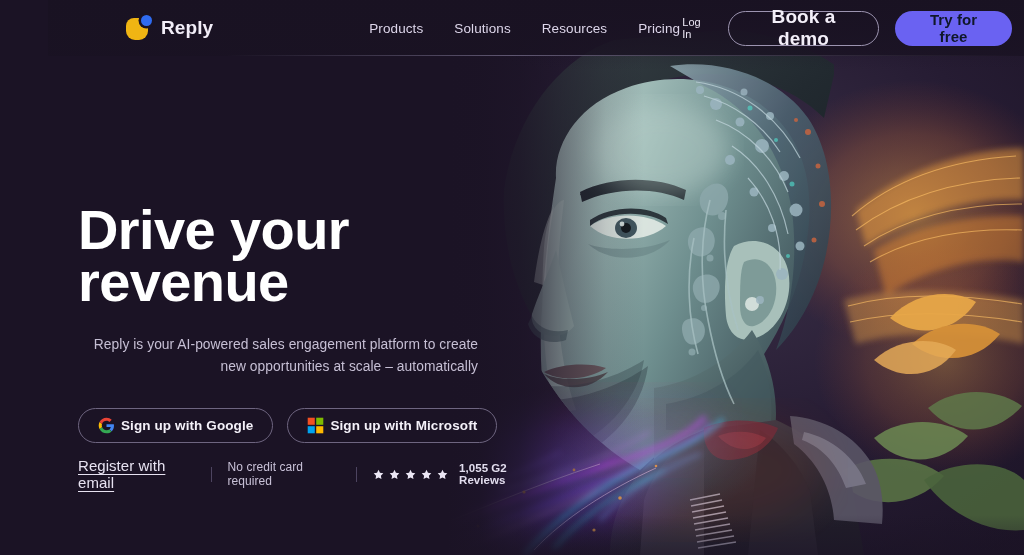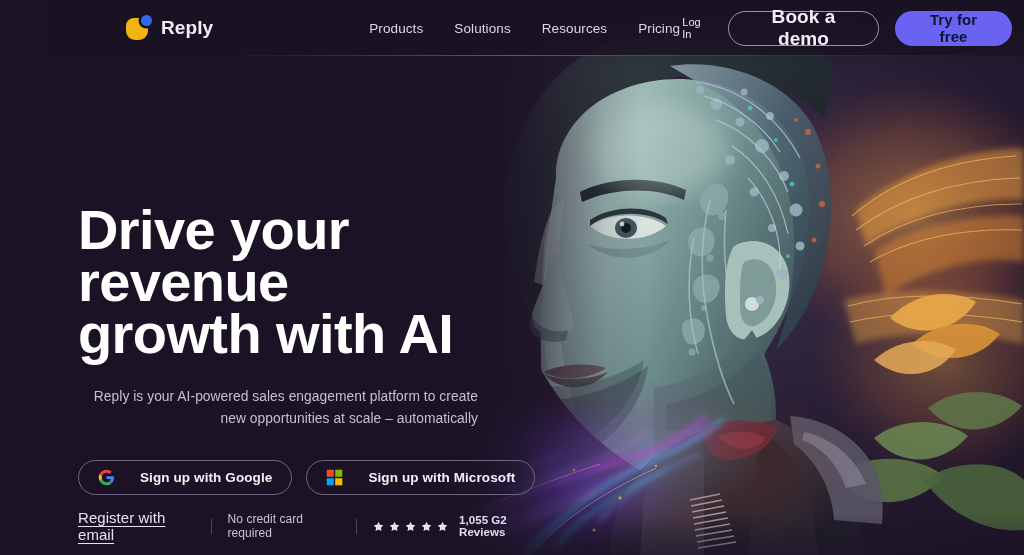--- a/index.html
+++ b/index.html
@@ -129,21 +129,21 @@
   .hero-sub {
     margin-top:26px;
     font-size:13.8px; line-height:22px;
     color:#c6bfd4; max-width:400px;
     letter-spacing:0.05px;
     text-align:right;
   }
 
   .sso-row { display:flex; gap:14px; margin-top:30px; }
   .sso-btn {
-    display:inline-flex; align-items:center; gap:25px;
+    display:inline-flex; align-items:center; gap:6px;
     height:35px; padding:0 19px;
     border:1px solid #6e6580; border-radius:999px;
     background:transparent; color:#f4f1f9;
     font-size:13.5px; font-weight:bold;
     font-family:"Liberation Sans", sans-serif;
     letter-spacing:0.1px; cursor:pointer;
     white-space:nowrap;
   }
   .sso-icon { width:17px; height:17px; flex:0 0 17px; display:block; }
 
@@ -458,21 +458,20 @@
       <a href="#" class="login-link">Log In</a>
       <button class="btn-outline">Book a demo</button>
       <button class="btn-primary">Try for free</button>
     </div>
   </div>
   <div class="header-divider"></div>
 
   <div class="hero-copy">
     <h1 class="hero-title">
       <span>Drive your revenue</span><br>
-      <span>growth with AI</span>
     </h1>
 
     <p class="hero-sub">Reply is your AI-powered sales engagement platform to create new opportunities at scale – automatically</p>
 
     <div class="sso-row">
       <button class="sso-btn">
         <svg class="sso-icon" viewBox="0 0 48 48">
           <path fill="#4285F4" d="M45.1 24.5c0-1.6-.1-2.8-.4-4H24v7.4h12.1c-.2 2-1.6 5-4.5 7l6.9 5.4c4.1-3.8 6.6-9.4 6.6-15.8z"></path>
           <path fill="#34A853" d="M24 46c5.9 0 10.9-2 14.5-5.3l-6.9-5.4c-1.9 1.3-4.4 2.2-7.6 2.2-5.8 0-10.7-3.8-12.5-9.1l-7.1 5.5C8 41.3 15.4 46 24 46z"></path>
           <path fill="#FBBC05" d="M11.5 28.4c-.5-1.4-.8-2.8-.8-4.4s.3-3 .7-4.4l-7.1-5.5C2.8 17 2 20.4 2 24s.8 7 2.3 9.9l7.2-5.5z"></path>

